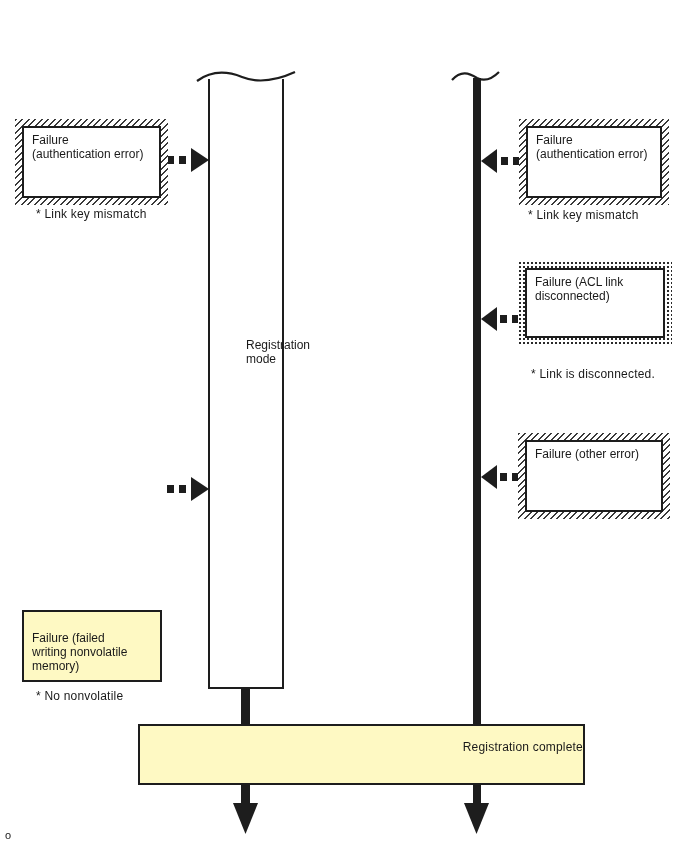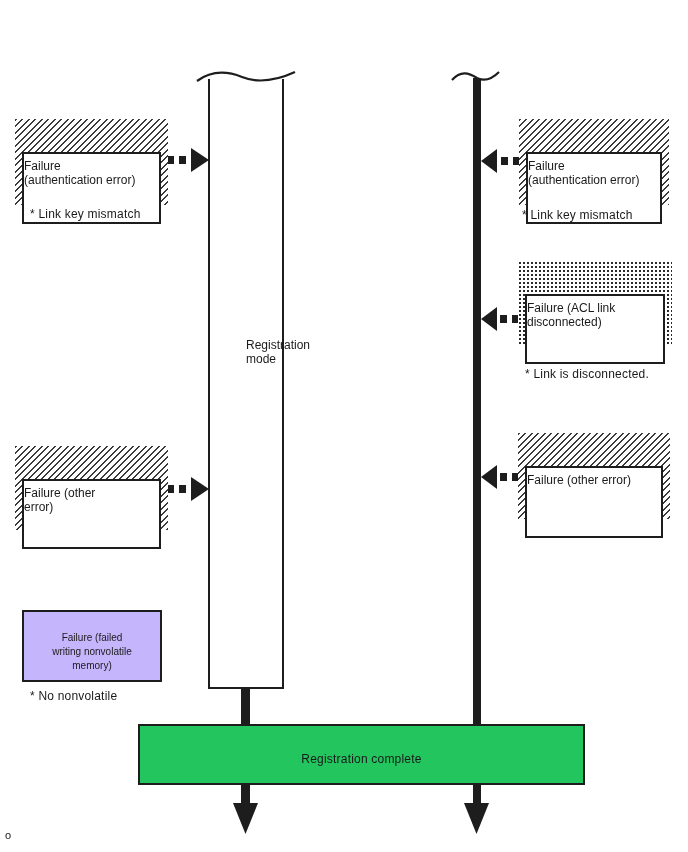--- a/index.html
+++ b/index.html
@@ -16,33 +16,33 @@
   }
   .stipple {
     position:absolute; box-sizing:border-box; padding:7px;
     background-color:#ffffff;
     background-image:radial-gradient(circle,#2a2a2a 1.1px,rgba(0,0,0,0) 1.25px);
     background-size:4px 4px;
   }
   .inner {
     width:100%; height:100%; box-sizing:border-box;
     background:#ffffff; border:2px solid #1d1d1d;
-    padding:5px 0; font-size:12px; line-height:14px; white-space:pre-line;margin-top:26px;
+    padding:5px 8px; font-size:12px; line-height:14px; white-space:pre-line;
   }
   .plainbox {
     position:absolute; box-sizing:border-box;
-    background:#c4b5fd; border:2px solid #1d1d1d;
-    padding:5px 8px; font-size:10px; line-height:14px; white-space:pre-line;text-align:center;
+    background:#fef9c3; border:2px solid #1d1d1d;
+    padding:5px 8px; font-size:12px; line-height:14px; white-space:pre-line;
   }
-  .note { position:absolute; font-size:12px; white-space:nowrap; letter-spacing:0.2px; }
+  .note { position:absolute; font-size:12px; white-space:nowrap; letter-spacing:0.2px;margin-left:6px; }
   .lifeline-label { position:absolute; width:72px; font-size:12px; line-height:14px;margin-left:32px; }
   .regbox {
     position:absolute; box-sizing:border-box;
-    background:#22c55e; border:2px solid #1d1d1d;
-    text-align:center; font-size:12px; padding-top:26px; letter-spacing:0.2px;
+    background:#fef9c3; border:2px solid #1d1d1d;
+    text-align:right; font-size:12px; padding-top:14px; letter-spacing:0.2px;
   }
   .corner { position:absolute; font-size:11px; }
 </style>
 </head>
 <body>
 
 <div class="canvas">
 
   <svg class="lines" width="688" height="852" viewBox="0 0 688 852">
 
@@ -98,24 +98,20 @@
       <polygon points="464,803 489,803 476.5,834" fill="#1d1d1d"></polygon>
     </g>
   </svg>
 
   <div class="hatch" style="left:15px; top:119px; width:153px; height:86px;">
     <div class="inner">Failure
 (authentication error)</div>
   </div>
   <div class="note" style="left:30px; top:207px;">* Link key mismatch</div>
 
-  <div class="hatch" style="left:15px; top:446px; width:153px; height:84px;">
-    <div class="inner">Failure (other
-error)</div>
-  </div>
 
   <div class="plainbox" style="left:22px; top:610px; width:140px; height:72px;">
     <span>Failure (failed
 writing nonvolatile
 memory)</span>
   </div>
   <div class="note" style="left:30px; top:689px;">* No nonvolatile</div>
 
   <div class="hatch" style="left:519px; top:119px; width:150px; height:86px;">
     <div class="inner">Failure

